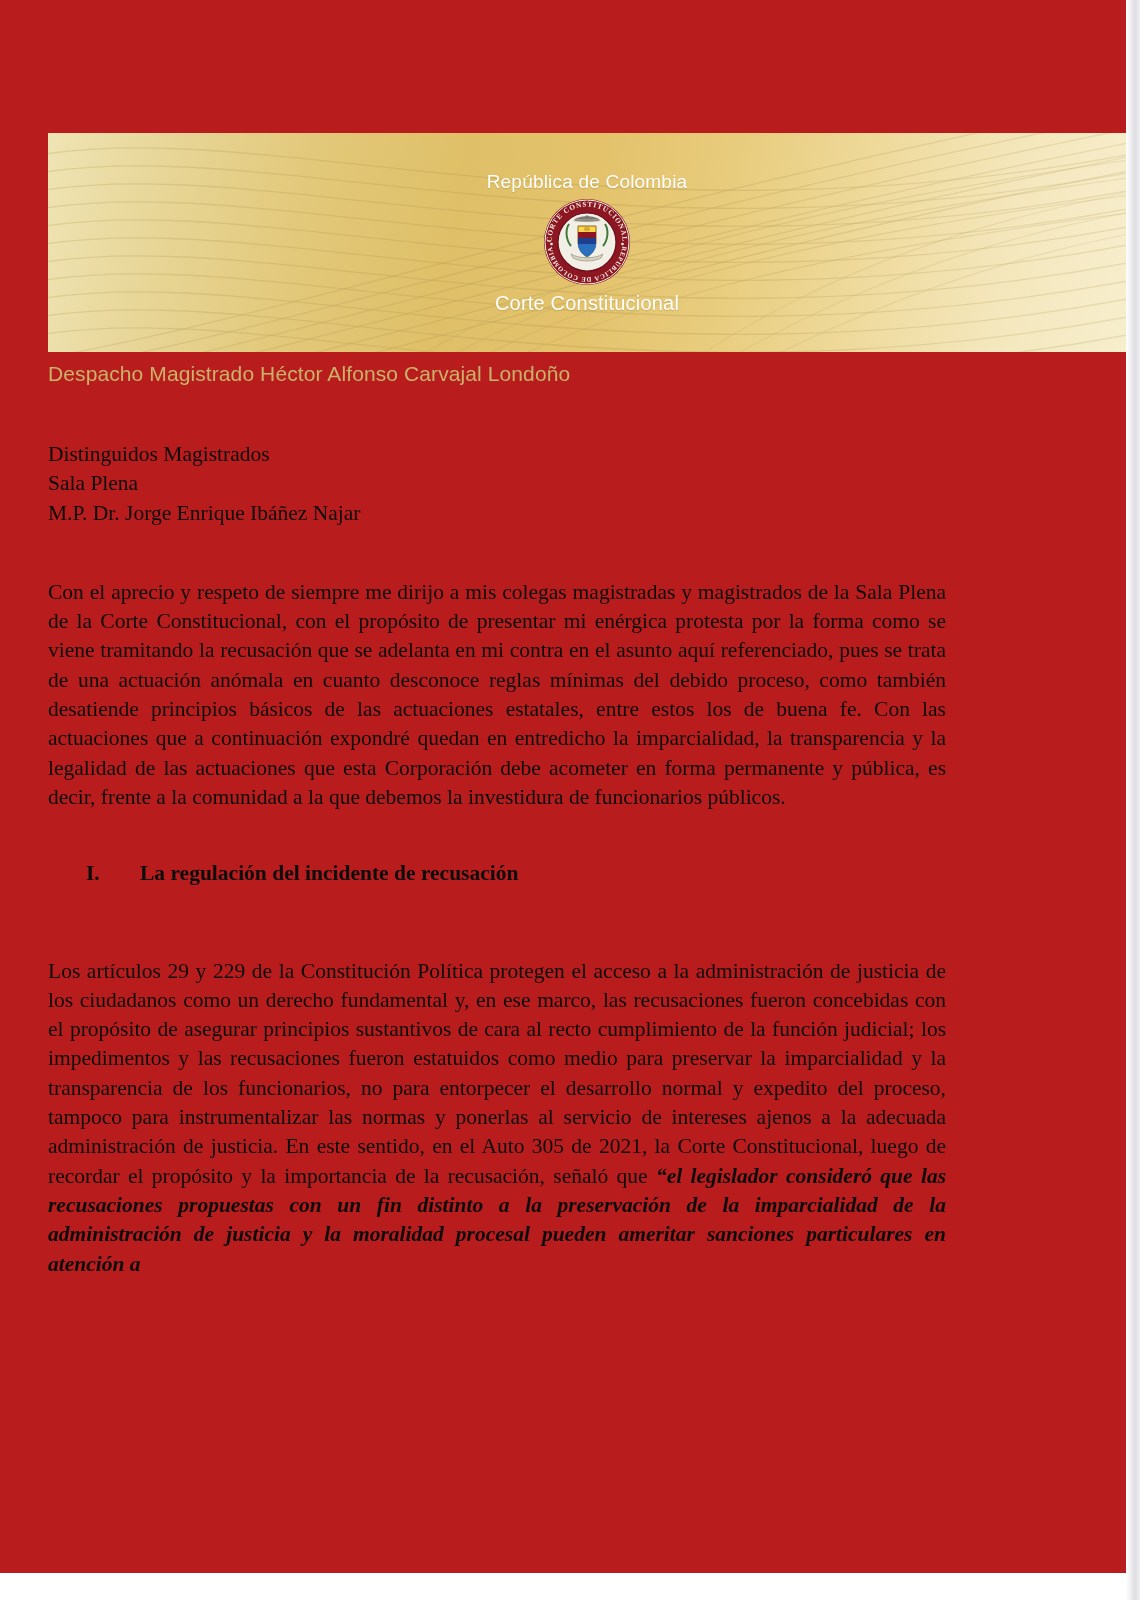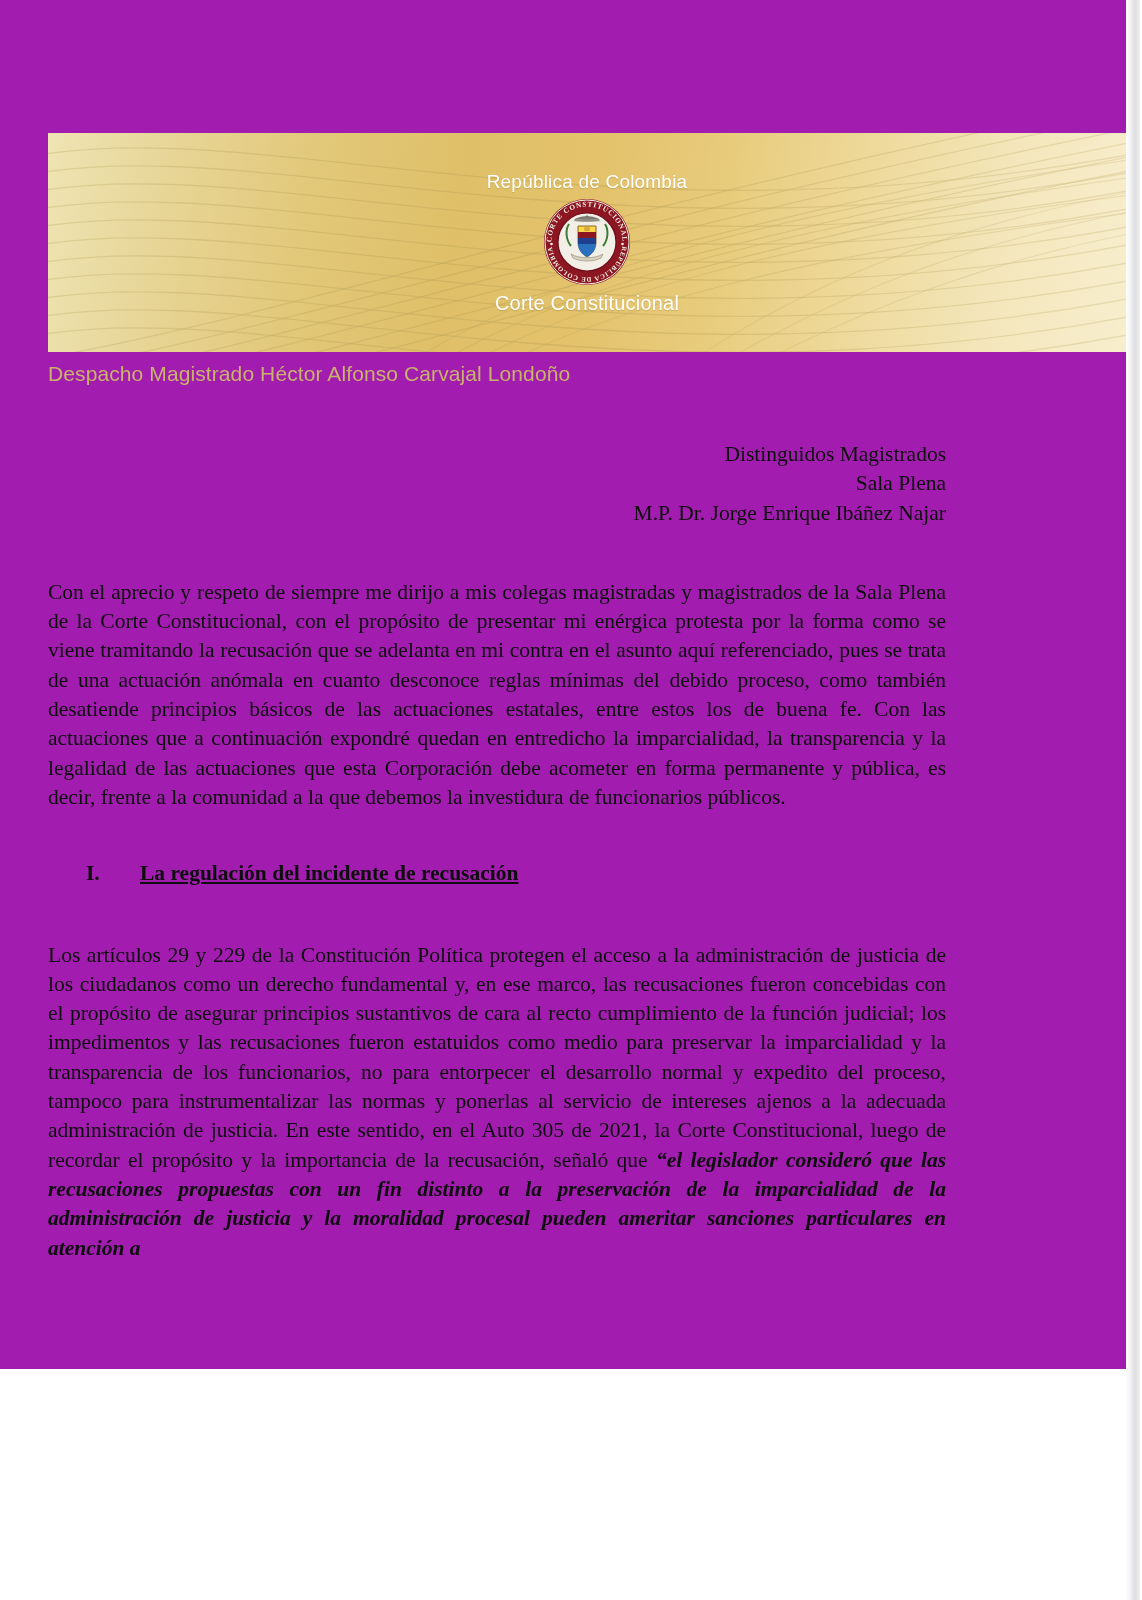--- a/index.html
+++ b/index.html
@@ -15,22 +15,22 @@
     font-family: "Liberation Serif", "DejaVu Serif", serif;
     -webkit-font-smoothing: antialiased;
   }
 
   
   .page {
     position: absolute;
     left: 0;
     top: 0;
     width: 1126px;
-    height: 1369px;
-    background: #a21caf;
+    height: 1573px;
+    background: #b91c1c;
   }
 
   
   .right-gutter {
     position: absolute;
     top: 0;
     left: 1126px;
     width: 16px;
     height: 1600px;
     background: linear-gradient(to right,
@@ -123,47 +123,47 @@
     position: absolute;
     left: 48px;
     top: 440px;
     width: 898px;
     color: #0d0d0d;
     font-size: 21.5px;
     line-height: 29.3px;
   }
 
   .addressee { margin: 0 0 0 0; }
-  .addressee div { white-space: pre; text-align: right; }
+  .addressee div { white-space: pre; }
 
   .reference {
     margin: 55px 0 0 0;
     letter-spacing: 0.1px;
   }
 
   p.body-par {
     margin: 50px 0 0 0;
     text-align: justify;
     text-justify: inter-word;
     hyphens: none;
   }
-  p.body-par.tight { margin-top: 52px; }
+  p.body-par.tight { margin-top: 68px; }
 
   .section-heading {
     margin: 47px 0 0 0;
     display: flex;
     font-weight: bold;
   }
   .section-num {
     width: 92px;
     padding-left: 38px;
     box-sizing: border-box;
     font-weight: bold;
   }
-  .section-title { font-weight: bold; text-decoration: underline; }
+  .section-title { font-weight: bold; }
 
   .q {
     font-weight: bold;
     font-style: italic;
   }
 </style>
 </head>
 <body>
 
 <div class="page">

